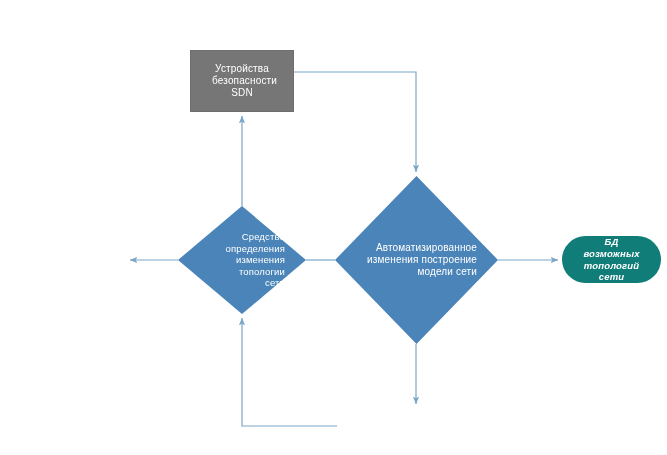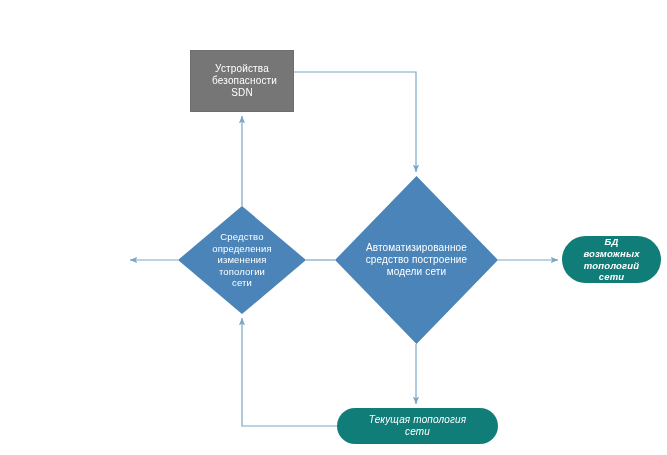--- a/index.html
+++ b/index.html
@@ -53,20 +53,21 @@
   
   .node.capsule {
     background: #107d78;
     border-radius: 999px;
     font-style: italic;
   }
 
   
   .node.diamond {
     background: transparent;
+    text-align: right;
   }
   .node.diamond .diamond-shape {
     position: absolute;
     left: 0; top: 0;
     width: 100%;
     height: 100%;
     background: #4a84b8;
     clip-path: polygon(50% 0%, 100% 50%, 50% 100%, 0% 50%);
     z-index: 0;
   }
@@ -139,26 +140,23 @@
     <span class="diamond-shape"></span>
     <span class="node-label">Средство
 определения
 изменения топологии
 сети</span>
   </div>
 
   <div class="node diamond" id="node-automated-model-builder">
     <span class="diamond-shape"></span>
     <span class="node-label">Автоматизированное
-средство построение
+изменения построение
 модели сети</span>
   </div>
 
   <div class="node capsule" id="node-possible-topologies-db">
     <span class="node-label">БД возможных
 топологий сети</span>
   </div>
 
-  <div class="node capsule" id="node-current-topology">
-    <span class="node-label">Текущая топология сети</span>
-  </div>
 
 </div>
 
 </body></html>

